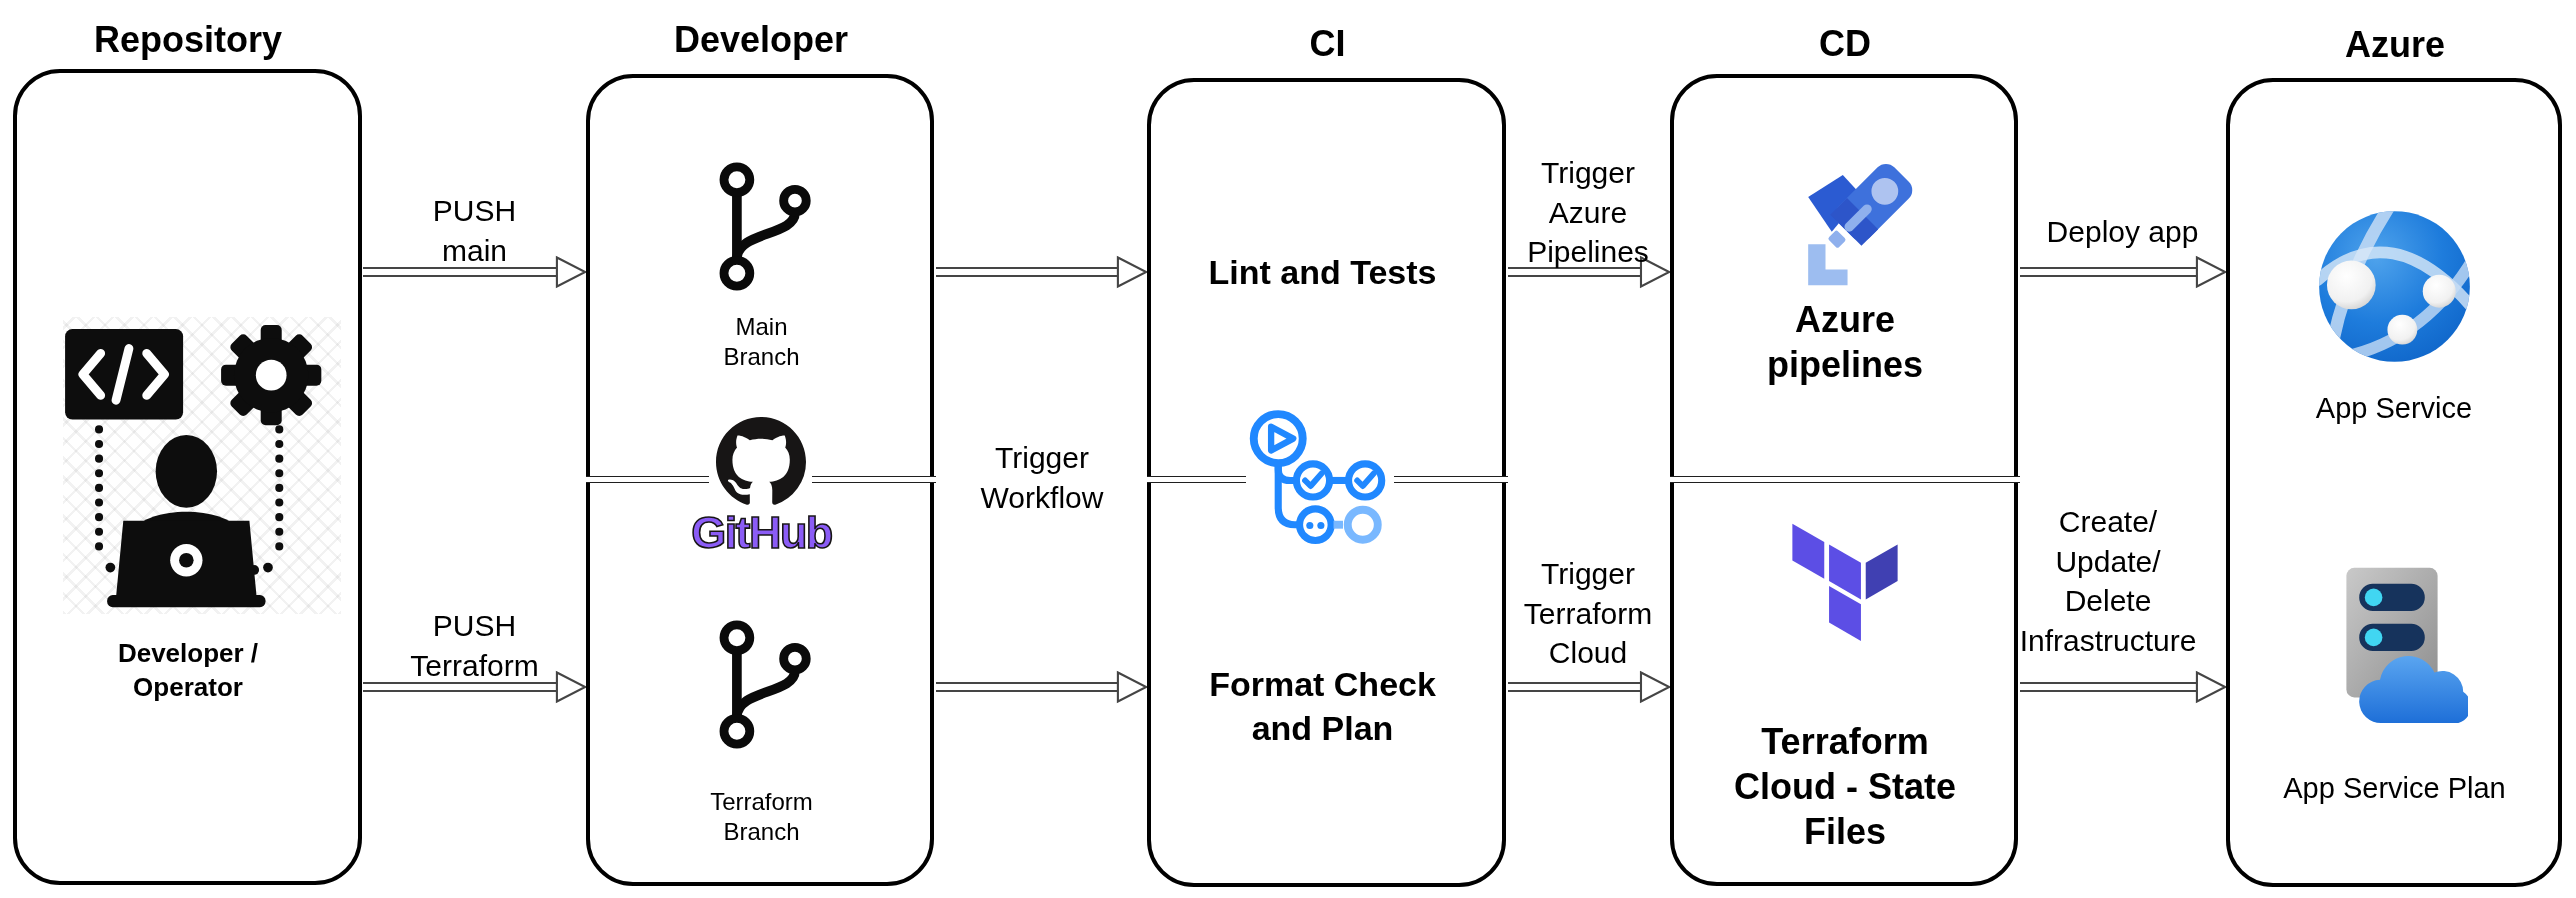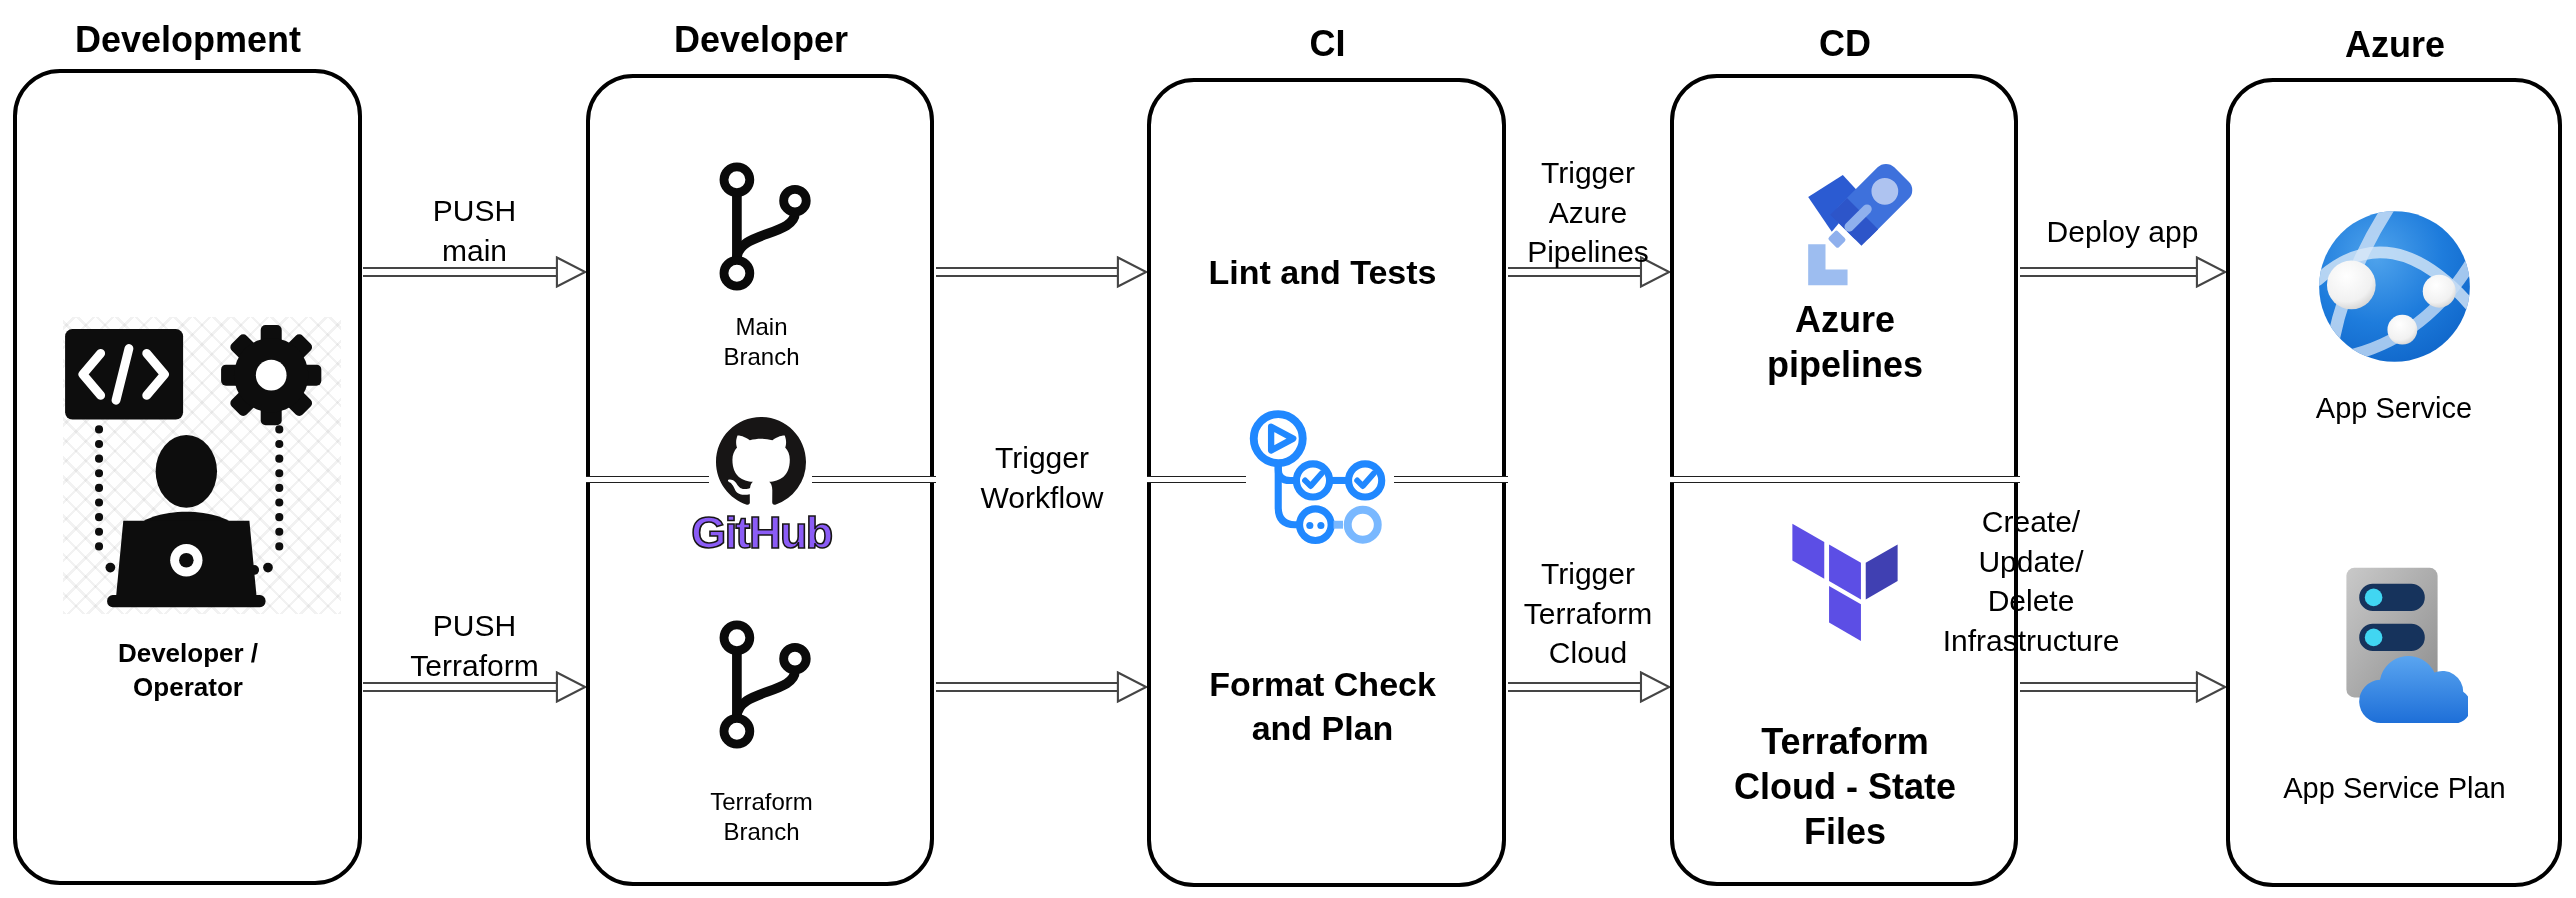--- a/index.html
+++ b/index.html
@@ -37,21 +37,21 @@
     position:absolute;left:63px;top:317px;width:278px;height:297px;
     background:
       repeating-linear-gradient(45deg, rgba(0,0,0,0.05) 0 2.4px, transparent 2.4px 13.7px),
       repeating-linear-gradient(-45deg, rgba(0,0,0,0.05) 0 2.4px, transparent 2.4px 13.7px);
   }
   svg{display:block;}
 </style>
 </head>
 <body>
 
-<div class="col-title" style="left:13px;top:19.4px;width:350px;">Development</div>
+<div class="col-title" style="left:13px;top:19.4px;width:350px;">Repository</div>
 <div class="col-title" style="left:586px;top:19.4px;width:350px;">Developer</div>
 <div class="col-title" style="left:1147px;top:22.6px;width:361px;">CI</div>
 <div class="col-title" style="left:1670px;top:22.6px;width:350px;text-align:center;">CD</div>
 <div class="col-title" style="left:2226px;top:24px;width:338px;">Azure</div>
 
 <div class="panel" style="left:13px;top:69px;width:341px;height:808px;"></div>
 <div class="panel" style="left:586px;top:74px;width:340px;height:804px;"></div>
 <div class="panel" style="left:1147px;top:78px;width:351px;height:801px;"></div>
 <div class="panel" style="left:1670px;top:74px;width:340px;height:804px;"></div>
 <div class="panel" style="left:2226px;top:78px;width:328px;height:801px;"></div>
@@ -102,21 +102,21 @@
 Terraform</div>
 <div class="lbl" style="left:941px;top:438px;width:202px;">Trigger
 Workflow</div>
 <div class="lbl" style="left:1509px;top:153px;width:158px;">Trigger
 Azure
 Pipelines</div>
 <div class="lbl" style="left:1509px;top:554px;width:158px;">Trigger
 Terraform
 Cloud</div>
 <div class="lbl" style="left:2023px;top:212px;width:199px;">Deploy app</div>
-<div class="lbl" style="left:1898px;top:502px;width:266px;">Create/
+<div class="lbl" style="left:1975px;top:502px;width:266px;">Create/
 Update/
 Delete
 Infrastructure</div>
 
 <div class="hatch"></div>
 <svg class="abs" style="left:65px;top:321px;" width="275" height="291" viewBox="0 0 340 360">
 
   <rect x="0" y="10" width="146" height="112" rx="9" fill="#0d0d0d"></rect>
   <g stroke="#fff" stroke-width="11" fill="none" stroke-linecap="round" stroke-linejoin="round">
     <polyline points="44,40 22,66 44,92"></polyline>

